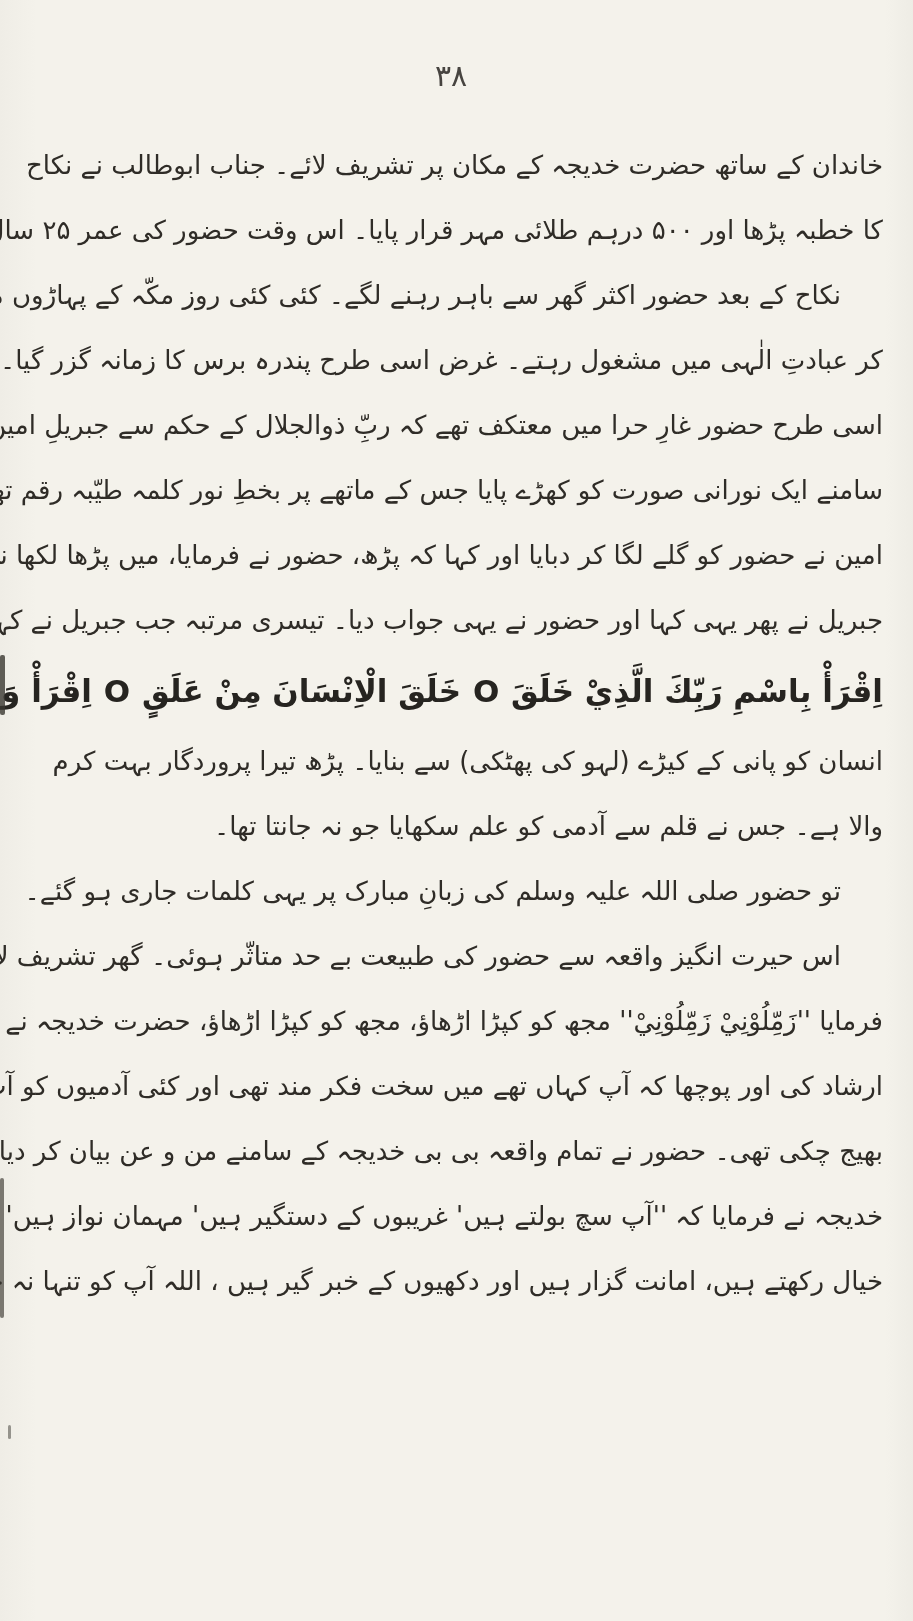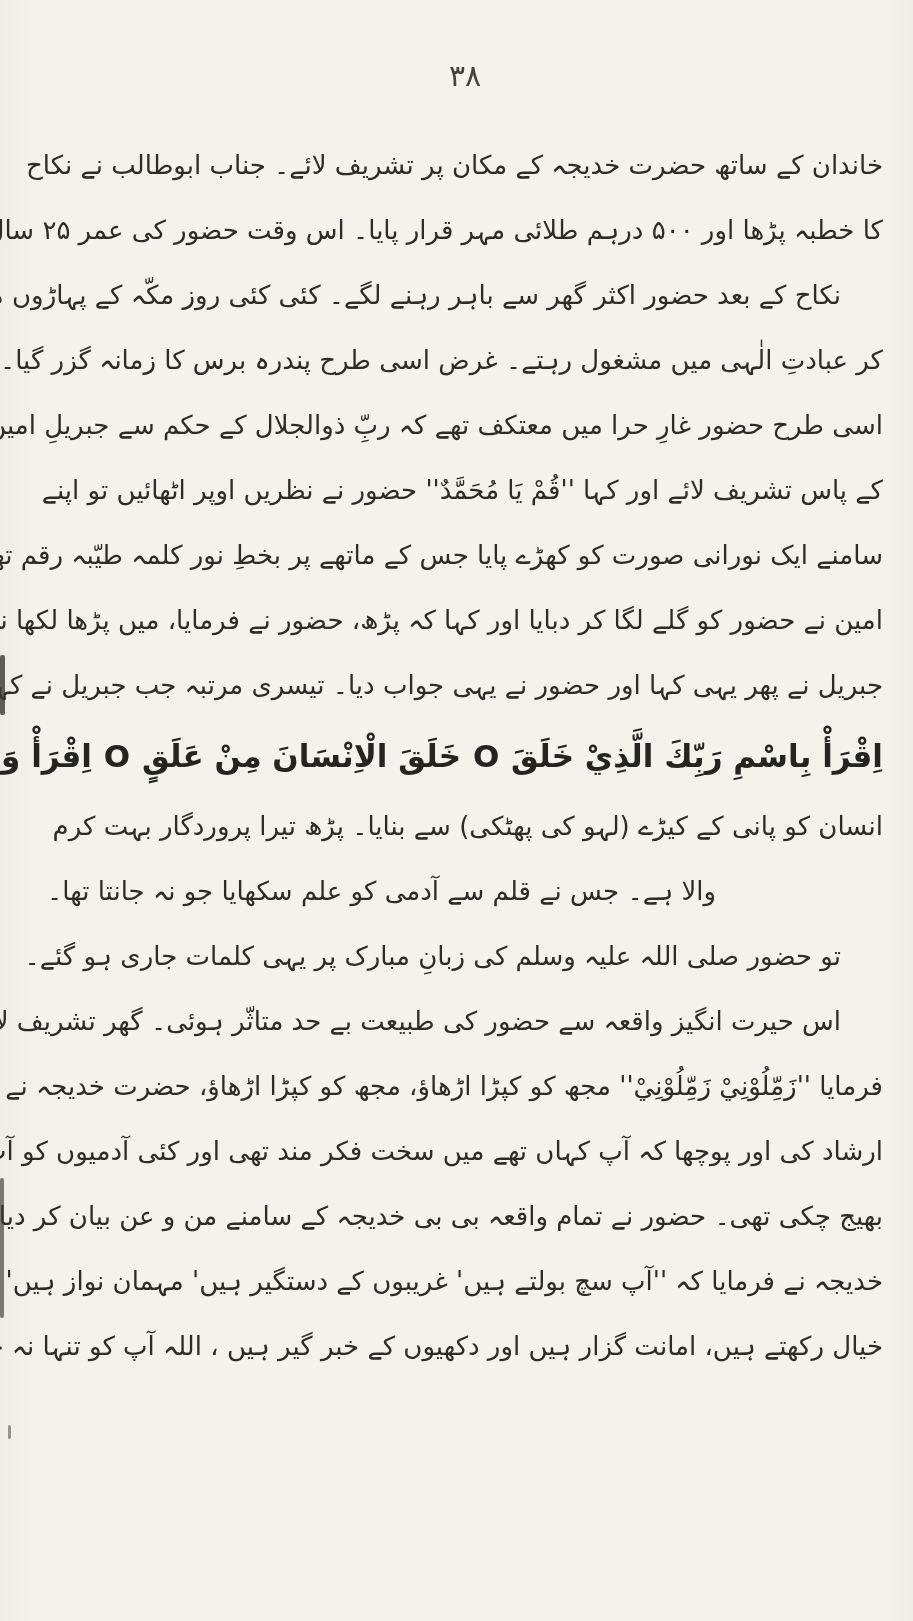--- a/index.html
+++ b/index.html
@@ -10,21 +10,21 @@
     color:#35322c;
     overflow:hidden;
     position:relative;
   }
   .page{
     position:relative;
     width:913px;height:1621px;
     direction:rtl;
     background:linear-gradient(90deg,#efede6 0%, #f4f2eb 4%, #f4f2eb 97%, #eeece5 100%);
     box-sizing:border-box;
-    padding:58px 30px 0 47px;
+    padding:58px 30px 0 19px;
   }
   .page-number{
     text-align:center;
     font-size:30px;
     letter-spacing:2px;
     color:#474440;
     margin-bottom:40px;
     direction:rtl;
   }
   .textblock{direction:rtl;}
@@ -32,21 +32,21 @@
     direction:rtl;
     unicode-bidi:plaintext;
     text-align:right;
     font-size:26px;
     line-height:65px;
     height:65px;
     white-space:nowrap;
     color:#2f2c27;
   }
   .line.indent{padding-right:42px;}
-  .line.center{text-align:left;white-space:normal;}
+  .line.center{text-align:right;white-space:normal;}
   .line.arabic{
     font-weight:700;
     font-size:31px;
     line-height:76px;
     height:76px;
     text-align:center;
     color:#262420;
     letter-spacing:1px;
   }
   .scan-artifact{
@@ -65,21 +65,20 @@
   <div class="scan-artifact artifact-3"></div>
 
   <div class="page-number">۳۸</div>
 
   <div class="textblock">
     <div class="line">خاندان کے ساتھ حضرت خدیجہ کے مکان پر تشریف لائے۔ جناب ابوطالب نے نکاح</div>
     <div class="line">کا خطبہ پڑھا اور ۵۰۰ درہم طلائی مہر قرار پایا۔ اس وقت حضور کی عمر ۲۵ سال اور حضرت</div>
     <div class="line indent">نکاح کے بعد حضور اکثر گھر سے باہر رہنے لگے۔ کئی کئی روز مکّہ کے پہاڑوں میں جا</div>
     <div class="line">کر عبادتِ الٰہی میں مشغول رہتے۔ غرض اسی طرح پندرہ برس کا زمانہ گزر گیا۔ ایک دن</div>
     <div class="line">اسی طرح حضور غارِ حرا میں معتکف تھے کہ ربِّ ذوالجلال کے حکم سے جبریلِ امین آپ</div>
-    <div class="line">کے پاس تشریف لائے اور کہا ''قُمْ يَا مُحَمَّدٌ'' حضور نے نظریں اوپر اٹھائیں تو اپنے</div>
     <div class="line">سامنے ایک نورانی صورت کو کھڑے پایا جس کے ماتھے پر بخطِ نور کلمہ طیّبہ رقم تھا۔ جبریلِ</div>
     <div class="line">امین نے حضور کو گلے لگا کر دبایا اور کہا کہ پڑھ، حضور نے فرمایا، میں پڑھا لکھا نہیں،</div>
     <div class="line">جبریل نے پھر یہی کہا اور حضور نے یہی جواب دیا۔ تیسری مرتبہ جب جبریل نے کہا</div>
     <div class="line arabic">اِقْرَأْ بِاسْمِ رَبِّكَ الَّذِيْ خَلَقَ O خَلَقَ الْاِنْسَانَ مِنْ عَلَقٍ O اِقْرَأْ وَرَبُّكَ</div>
     <div class="line">انسان کو پانی کے کیڑے (لہو کی پھٹکی) سے بنایا۔ پڑھ تیرا پروردگار بہت کرم</div>
     <div class="line center">والا ہے۔ جس نے قلم سے آدمی کو علم سکھایا جو نہ جانتا تھا۔</div>
     <div class="line indent">تو حضور صلی اللہ علیہ وسلم کی زبانِ مبارک پر یہی کلمات جاری ہو گئے۔</div>
     <div class="line indent">اس حیرت انگیز واقعہ سے حضور کی طبیعت بے حد متاثّر ہوئی۔ گھر تشریف لائے تو</div>
     <div class="line">فرمایا ''زَمِّلُوْنِيْ زَمِّلُوْنِيْ'' مجھ کو کپڑا اڑھاؤ، مجھ کو کپڑا اڑھاؤ، حضرت خدیجہ نے تعمیلِ</div>
     <div class="line">ارشاد کی اور پوچھا کہ آپ کہاں تھے میں سخت فکر مند تھی اور کئی آدمیوں کو آپ کی تلاش میں</div>

